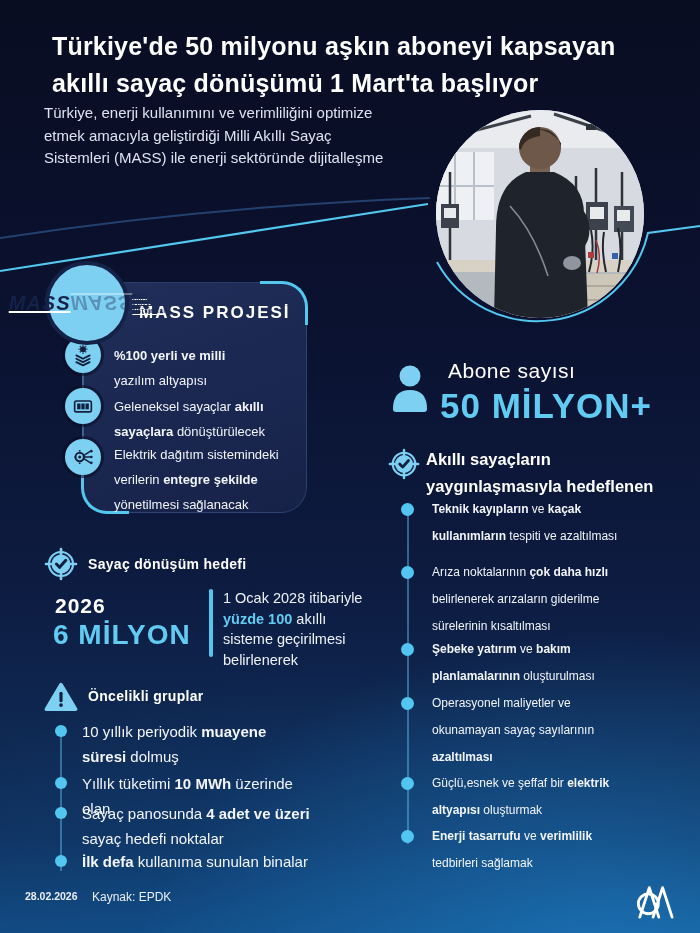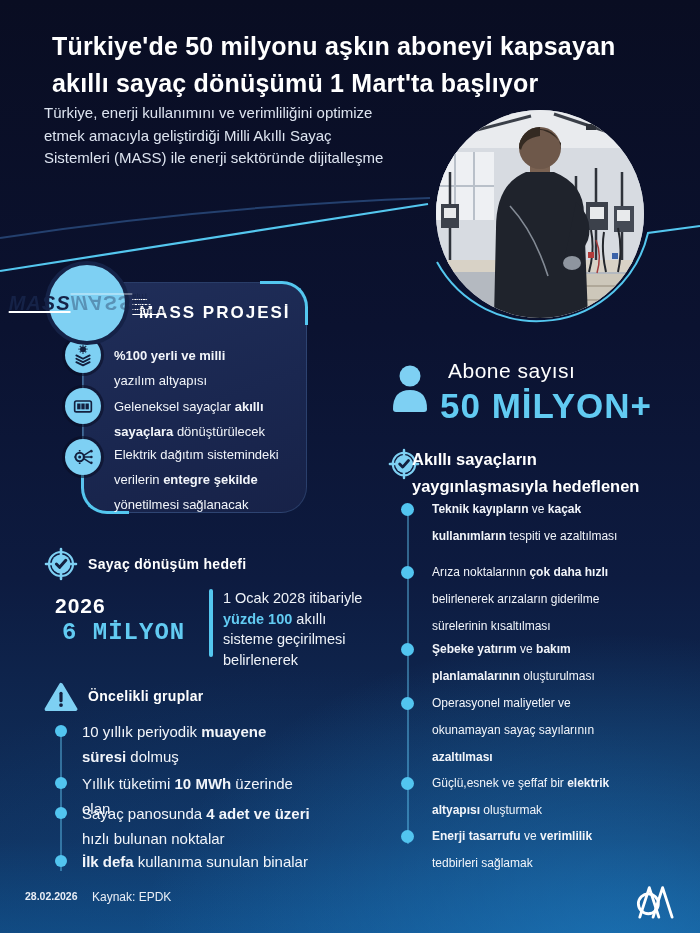--- a/index.html
+++ b/index.html
@@ -47,38 +47,38 @@
   .mass-logo .word{font-size:20px;font-weight:800;font-style:italic;color:#152247;letter-spacing:1px;line-height:18px;}
   .mass-logo .mirror{transform:scaleY(-1);opacity:.35;}
   .mass-logo .tiny{font-size:4.5px;font-weight:700;color:#152247;letter-spacing:.6px;margin-top:2px;}
 
   
   .sec-title{font-size:14px;font-weight:700;letter-spacing:.3px;}
   .icon-badge{width:34px;height:34px;}
 
   
   .year{left:55px;top:594px;font-size:21px;font-weight:600;letter-spacing:1px;}
-  .amount{left:62px;top:619px;font-size:24px;font-weight:800;color:var(--accent);letter-spacing:1px;font-family:Liberation Mono, monospace;}
+  .amount{left:53px;top:619px;font-size:28px;font-weight:800;color:var(--accent);letter-spacing:1px;}
   .vbar{left:209px;top:589px;width:4px;height:68px;border-radius:2px;background:#54c7ef;}
   .goal-note{left:223px;top:588px;width:170px;font-size:14.5px;line-height:20.5px;color:#eef2f8;}
 
   
   .plist{left:82px;top:719px;width:240px;}
   .plist .line{position:absolute;left:-22px;top:14px;height:138px;width:2px;background:rgba(95,195,240,.45);}
   .plist li{position:absolute;list-style:none;font-size:15px;line-height:25px;color:#f2f5fa;}
   .plist li::before{content:"";position:absolute;left:-27px;top:6px;width:12px;height:12px;border-radius:50%;background:#52c5f0;}
 
   .blist{left:432px;top:496px;width:256px;}
   .blist .line{position:absolute;left:-25px;top:12px;height:336px;width:2px;background:rgba(95,195,240,.45);}
   .blist li{position:absolute;list-style:none;font-size:12px;line-height:27px;color:#f2f5fa;}
   .blist li::before{content:"";position:absolute;left:-31px;top:7px;width:13px;height:13px;border-radius:50%;background:#52c5f0;}
 
   .sub-label{left:442px;top:359px;font-size:21px;font-weight:500;letter-spacing:.5px;margin-left:6px;}
   .sub-value{left:440px;top:386px;font-size:35px;font-weight:800;color:var(--accent);letter-spacing:1px;}
-  .ben-heading{left:412px;top:446px;font-size:16.5px;line-height:27px;font-weight:700;}
+  .ben-heading{left:426px;top:446px;font-size:16.5px;line-height:27px;font-weight:700;}
 
   .footer-date{left:25px;top:890px;font-size:10.5px;font-weight:600;color:#e9eef6;}
   .footer-source{left:92px;top:890px;font-size:12px;font-weight:400;color:#e9eef6;}
   .aa-logo{left:636px;top:880px;width:38px;height:40px;}
 </style>
 </head>
 <body>
 
 <div class="canvas">
 
@@ -220,21 +220,21 @@
       <path d="M18 12 V20" stroke="#13203f" stroke-width="3.4" stroke-linecap="round"></path>
       <circle cx="18" cy="24.6" r="2" fill="#13203f"></circle>
     </svg>
   </div>
   <h2 class="abs sec-title" style="left:88px;top:688px">Öncelikli gruplar</h2>
 
   <ul class="abs plist">
     <div class="line"></div>
     <li style="top:0"><span>10 yıllık periyodik </span><span class="b">muayene</span><br><span class="b">süresi</span><span> dolmuş</span></li>
     <li style="top:52px"><span>Yıllık tüketimi </span><span class="b">10 MWh</span><span> üzerinde olan</span></li>
-    <li style="top:82px"><span>Sayaç panosunda </span><span class="b">4 adet ve üzeri</span><br><span>hızlı bulunan noktalar</span></li>
+    <li style="top:82px"><span>Sayaç panosunda </span><span class="b">4 adet ve üzeri</span><br><span>sayaç hedefi noktalar</span></li>
     <li style="top:130px"><span class="b">İlk defa</span><span> kullanıma sunulan binalar</span></li>
   </ul>
 
   <div class="abs" style="left:388px;top:364px;width:44px;height:48px">
     <svg viewBox="0 0 44 48" width="44" height="48">
       <circle cx="22" cy="12" r="10.5" fill="#7ed0f3"></circle>
       <path d="M5 45 Q5 26 22 26 Q39 26 39 45 Q39 48 36 48 L8 48 Q5 48 5 45 Z" fill="#7ed0f3"></path>
     </svg>
   </div>
   <div class="abs sub-label">Abone sayısı</div>

